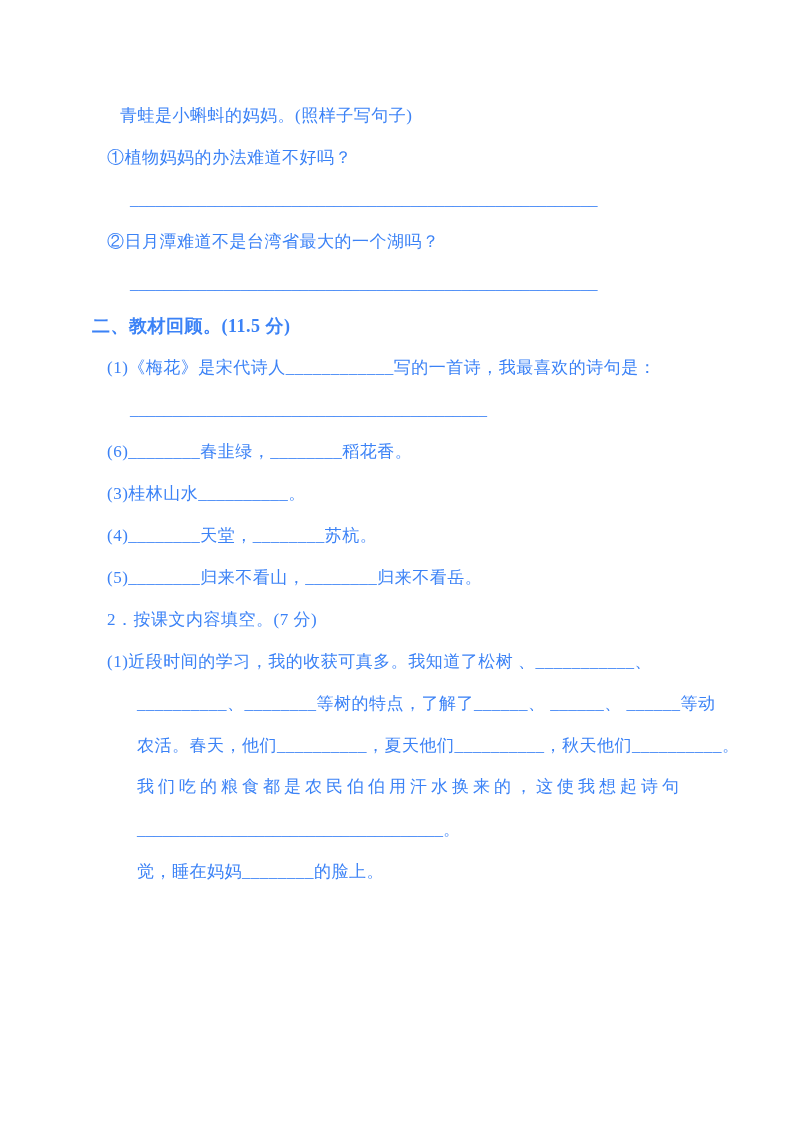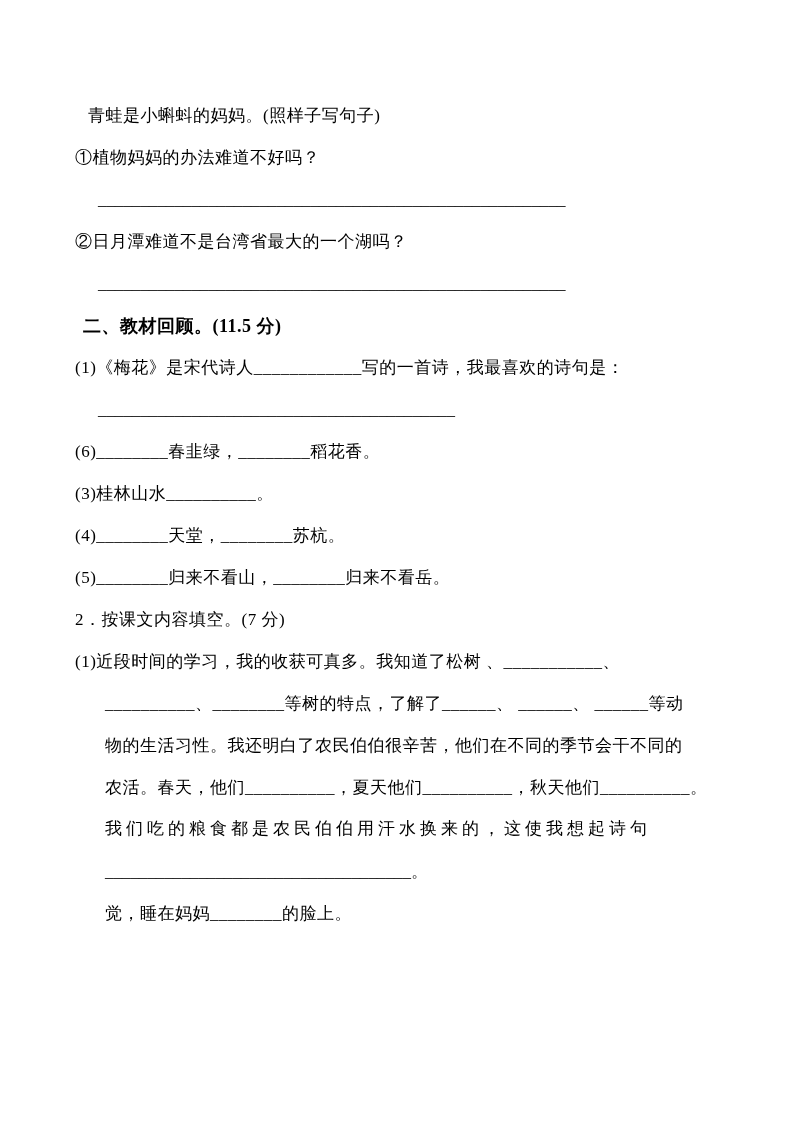--- a/index.html
+++ b/index.html
@@ -7,41 +7,40 @@
     padding: 0;
     background: #ffffff;
   }
   .page {
     position: relative;
     width: 793px;
     height: 1122px;
     margin: 0 auto;
     background: #ffffff;
     box-sizing: border-box;
-    padding: 95px 60px 40px 60px;
+    padding: 95px 60px 40px 92px;
     font-family: "Liberation Serif", "DejaVu Serif", serif;
     font-size: 17px;
-    color: #000000;
+    color: #3b82f6;
     overflow: hidden;
   }
   .line {
     line-height: 42px;
     height: 42px;
     white-space: nowrap;
     letter-spacing: 0.5px;
   }
   .i0 { margin-left: 0; }
   .i1 { margin-left: 15px; }
   .i2 { margin-left: 28px; }
   .i3 { margin-left: 45px; }
   .i4 { margin-left: 38px; }
   .bold {
     font-weight: 700;
     font-size: 18px;
-    margin-left: 23px;
   }
   .spread {
     letter-spacing: 4px;
     font-family: Liberation Mono, monospace;
   }
   .blank {
     letter-spacing: 0;
   }
 </style>
 </head>
@@ -56,18 +55,17 @@
   <div class="line i0 bold">二、教材回顾。(11.5 分)</div>
   <div class="line i1">(1)《梅花》是宋代诗人____________写的一首诗，我最喜欢的诗句是：</div>
   <div class="line i4 blank">__________________________________________</div>
   <div class="line i1">(6)________春韭绿，________稻花香。</div>
   <div class="line i1">(3)桂林山水__________。</div>
   <div class="line i1">(4)________天堂，________苏杭。</div>
   <div class="line i1">(5)________归来不看山，________归来不看岳。</div>
   <div class="line i1">2．按课文内容填空。(7 分)</div>
   <div class="line i1">(1)近段时间的学习，我的收获可真多。我知道了松树 、___________、</div>
   <div class="line i3">__________、________等树的特点，了解了______、 ______、 ______等动</div>
-  <div class="line i3">物的生活习性。我还明白了农民伯伯很辛苦，他们在不同的季节会干不同的</div>
   <div class="line i3">农活。春天，他们__________，夏天他们__________，秋天他们__________。</div>
   <div class="line i3 spread">我们吃的粮食都是农民伯伯用汗水换来的，这使我想起诗句</div>
   <div class="line i3 blank">____________________________________。</div>
   <div class="line i3">觉，睡在妈妈________的脸上。</div>
 </div>
 
 </body></html>

